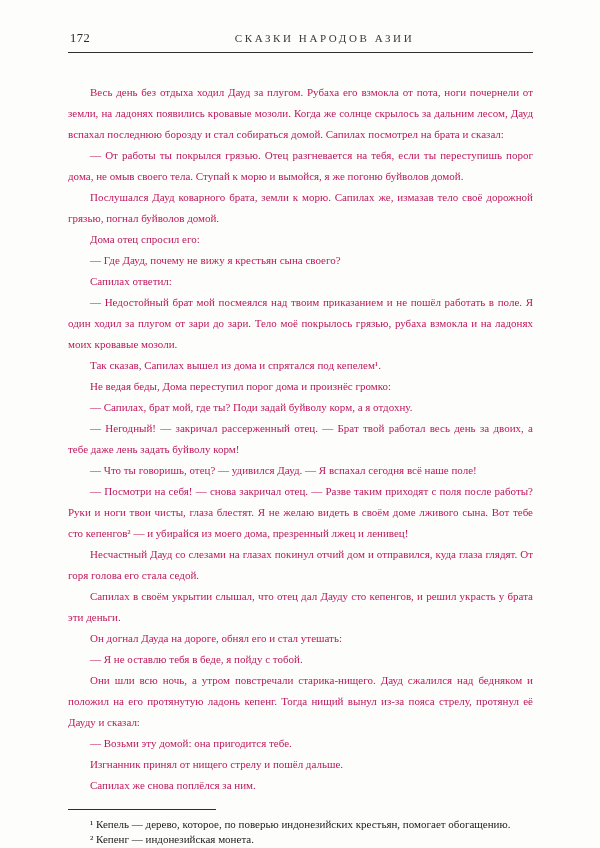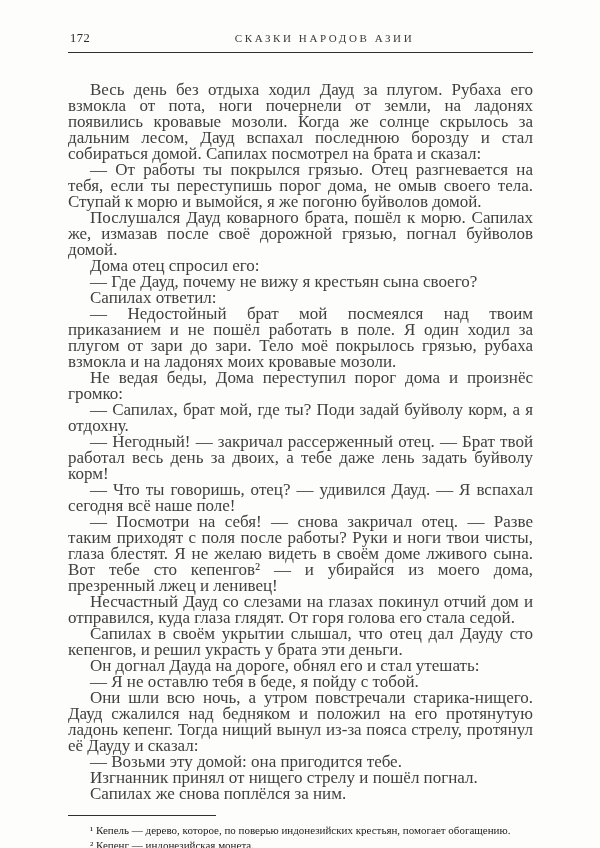--- a/index.html
+++ b/index.html
@@ -43,25 +43,25 @@
   }
   .header-rule {
     border: none;
     border-top: 1px solid #2f2f2f;
     margin-top: 6px;
   }
   .body-text {
     margin-top: 29px;
   }
   .para {
-    font-size: 17px;
-    line-height: 16px;
+    font-size: 11px;
+    line-height: 21px;
     text-align: justify;
     text-indent: 22px;
-    color: #404040;
+    color: #be185d;
   }
   .footnotes {
     margin-top: 13px;
   }
   .footnote-rule {
     border: none;
     border-top: 1px solid #2f2f2f;
     width: 148px;
     margin: 0 0 7px 0;
   }
@@ -81,37 +81,38 @@
   <header class="page-header">
     <span class="page-number">172</span>
     <span class="running-title">СКАЗКИ НАРОДОВ АЗИИ</span>
   </header>
 
   <hr class="header-rule">
 
   <main class="body-text">
       <p class="para">Весь день без отдыха ходил Дауд за плугом. Рубаха его взмокла от пота, ноги почернели от земли, на ладонях появились кровавые мозоли. Когда же солнце скрылось за дальним лесом, Дауд вспахал последнюю борозду и стал собираться домой. Сапилах посмотрел на брата и сказал:</p>
       <p class="para">— От работы ты покрылся грязью. Отец разгневается на тебя, если ты переступишь порог дома, не омыв своего тела. Ступай к морю и вымойся, я же погоню буйволов домой.</p>
-      <p class="para">Послушался Дауд коварного брата, пошёл к морю. Сапилах же, измазав после своё дорожной грязью, погнал буйволов домой.</p>
+      <p class="para">Послушался Дауд коварного брата, земли к морю. Сапилах же, измазав тело своё дорожной грязью, погнал буйволов домой.</p>
       <p class="para">Дома отец спросил его:</p>
       <p class="para">— Где Дауд, почему не вижу я крестьян сына своего?</p>
       <p class="para">Сапилах ответил:</p>
       <p class="para">— Недостойный брат мой посмеялся над твоим приказанием и не пошёл работать в поле. Я один ходил за плугом от зари до зари. Тело моё покрылось грязью, рубаха взмокла и на ладонях моих кровавые мозоли.</p>
+      <p class="para">Так сказав, Сапилах вышел из дома и спрятался под кепелем¹.</p>
       <p class="para">Не ведая беды, Дома переступил порог дома и произнёс громко:</p>
       <p class="para">— Сапилах, брат мой, где ты? Поди задай буйволу корм, а я отдохну.</p>
       <p class="para">— Негодный! — закричал рассерженный отец. — Брат твой работал весь день за двоих, а тебе даже лень задать буйволу корм!</p>
       <p class="para">— Что ты говоришь, отец? — удивился Дауд. — Я вспахал сегодня всё наше поле!</p>
       <p class="para">— Посмотри на себя! — снова закричал отец. — Разве таким приходят с поля после работы? Руки и ноги твои чисты, глаза блестят. Я не желаю видеть в своём доме лживого сына. Вот тебе сто кепенгов² — и убирайся из моего дома, презренный лжец и ленивец!</p>
       <p class="para">Несчастный Дауд со слезами на глазах покинул отчий дом и отправился, куда глаза глядят. От горя голова его стала седой.</p>
       <p class="para">Сапилах в своём укрытии слышал, что отец дал Дауду сто кепенгов, и решил украсть у брата эти деньги.</p>
       <p class="para">Он догнал Дауда на дороге, обнял его и стал утешать:</p>
       <p class="para">— Я не оставлю тебя в беде, я пойду с тобой.</p>
       <p class="para">Они шли всю ночь, а утром повстречали старика-нищего. Дауд сжалился над бедняком и положил на его протянутую ладонь кепенг. Тогда нищий вынул из-за пояса стрелу, протянул её Дауду и сказал:</p>
       <p class="para">— Возьми эту домой: она пригодится тебе.</p>
-      <p class="para">Изгнанник принял от нищего стрелу и пошёл погнал.</p>
+      <p class="para">Изгнанник принял от нищего стрелу и пошёл дальше.</p>
       <p class="para">Сапилах же снова поплёлся за ним.</p>
     </main>
 
   <footer class="footnotes">
     <hr class="footnote-rule">
     <div>
         <p class="footnote">¹ Кепель — дерево, которое, по поверью индонезийских крестьян, помогает обогащению.</p>
         <p class="footnote">² Кепенг — индонезийская монета.</p>
       </div>
   </footer>

